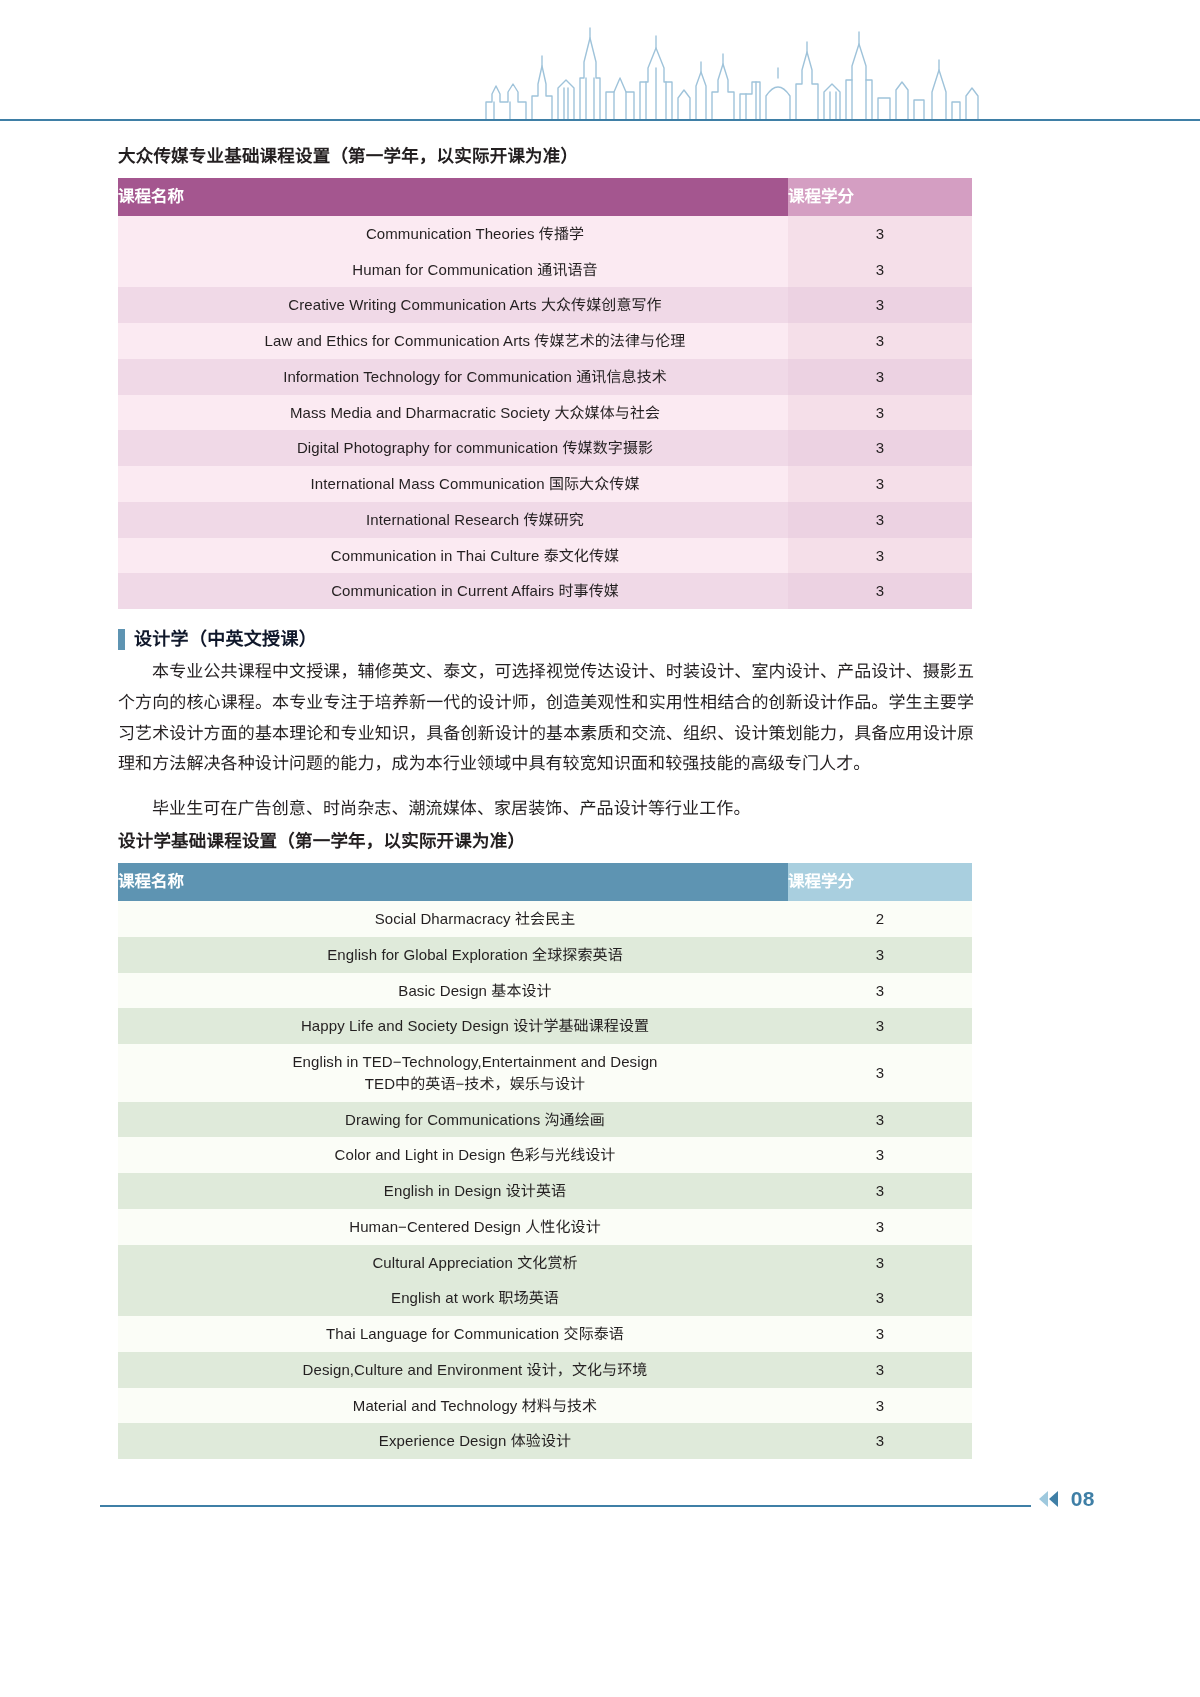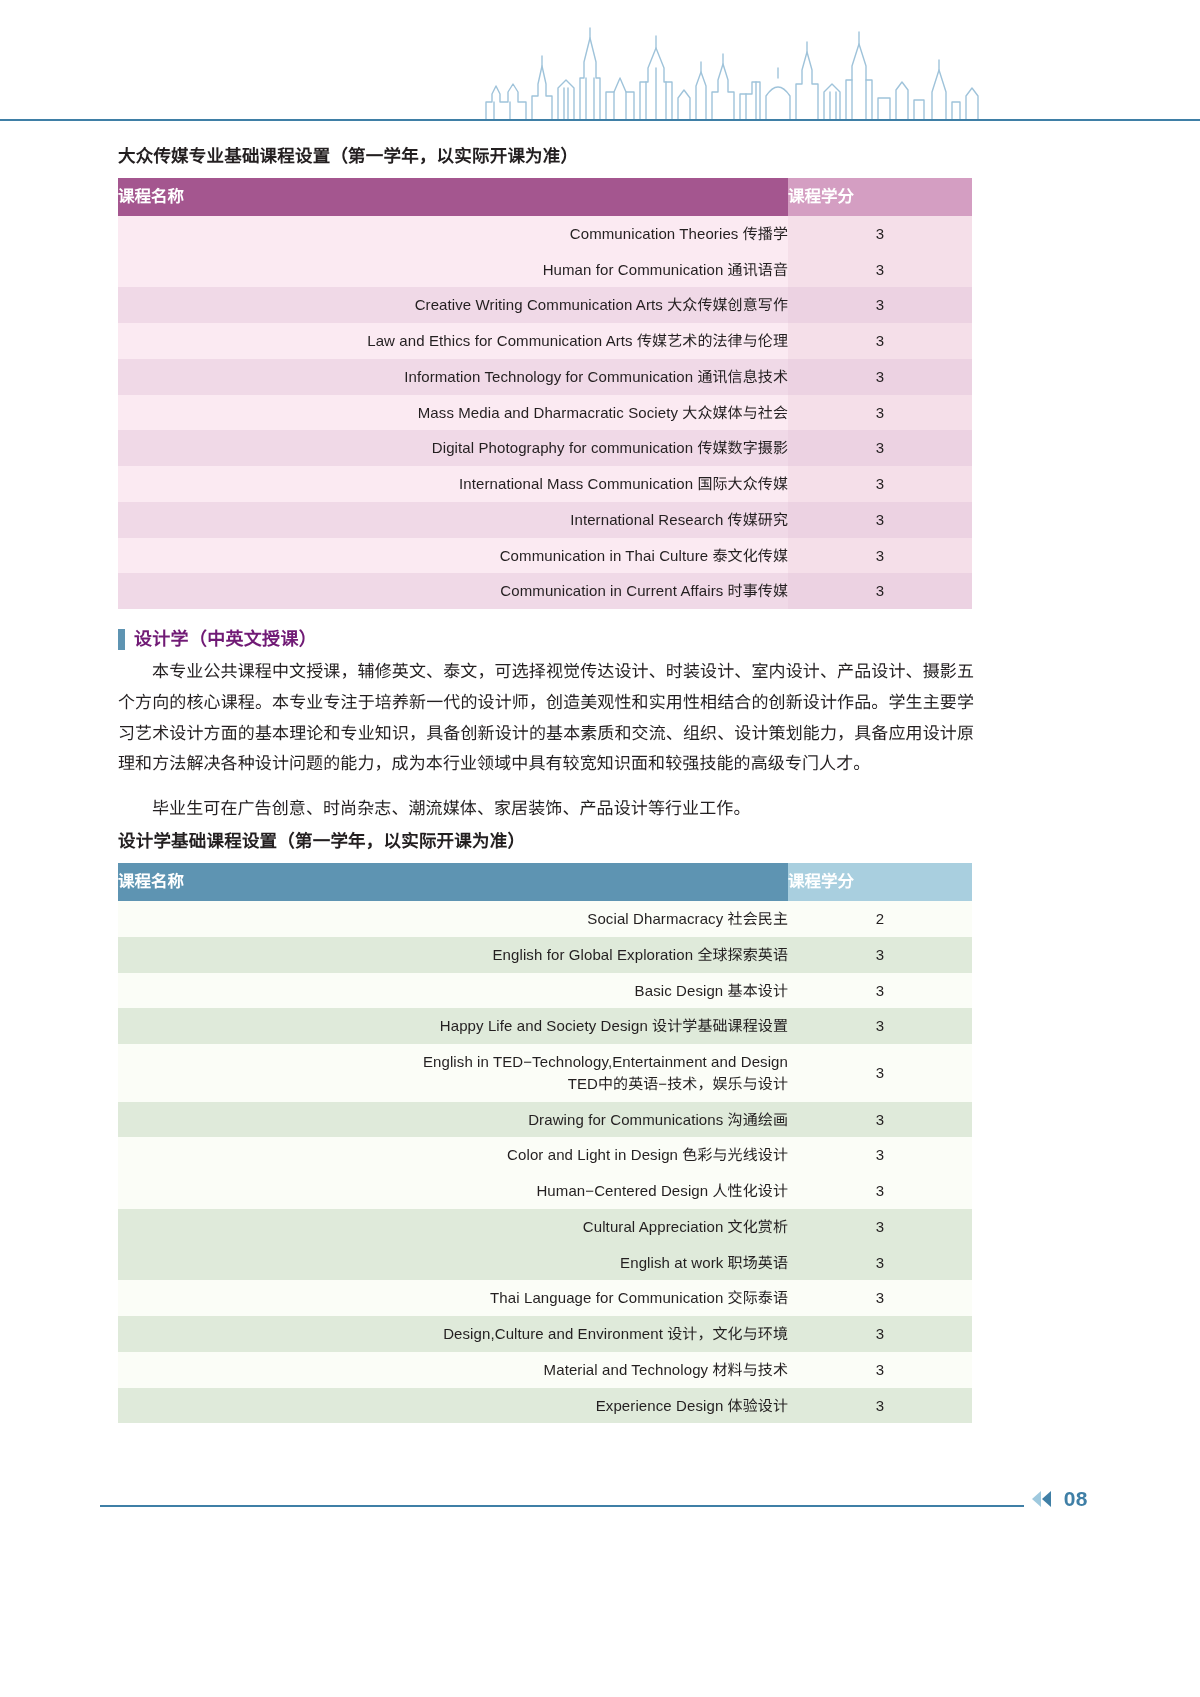--- a/index.html
+++ b/index.html
@@ -82,21 +82,21 @@
   }
   table.course-table td {
     font-size: 15px;
     padding: 7px 0 7px 0;
     line-height: 1.45;
     border: none;
     vertical-align: middle;
   }
   table.course-table td.name {
     padding-left: 44px;
-    text-align: right;
+    text-align: center;
     letter-spacing: 0.1px;
   }
   table.course-table td.credit {
     text-align: center;
   }
 
   
   .tbl-media th.h-name { background: #a4568f; }
   .tbl-media th.h-credit { background: #d49ec2; }
   .tbl-media tr.odd td.name { background: #fbeaf2; }
@@ -123,21 +123,21 @@
   .section-bar {
     width: 7px;
     height: 21px;
     background: #5e94b2;
     margin-right: 9px;
     flex: 0 0 auto;
   }
   .section-title {
     font-size: 18px;
     font-weight: bold;
-    color: #701a75;
+    color: #0f172a;
     line-height: 1.2;
     letter-spacing: 0.3px;
   }
 
   
   p.body-text {
     font-size: 17px;
     line-height: 1.82;
     margin: 4px 0 0 0;
     text-indent: 2em;
@@ -145,21 +145,21 @@
     color: #231f20;
     letter-spacing: 0.1px;
   }
   p.body-text.spaced { margin-top: 14px; }
 
   .caption-gap { margin-top: 6px; }
 
   
   .footer {
     position: absolute;
-    left: 0; right: 12px;
+    left: 0; right: 5px;
     bottom: 170px;
     height: 40px;
   }
   .footer-rule {
     position: absolute;
     left: 100px;
     right: 100px;
     top: 18px;
     height: 2px;
     background: #3f7fa6;
@@ -351,20 +351,24 @@
             <td class="credit">3</td>
           </tr>
         <tr class="even">
             <td class="name">Drawing for Communications 沟通绘画</td>
             <td class="credit">3</td>
           </tr>
         <tr class="odd">
             <td class="name">Color and Light in Design 色彩与光线设计</td>
             <td class="credit">3</td>
           </tr>
+        <tr class="even">
+            <td class="name">English in Design 设计英语</td>
+            <td class="credit">3</td>
+          </tr>
         <tr class="odd">
             <td class="name">Human−Centered Design 人性化设计</td>
             <td class="credit">3</td>
           </tr>
         <tr class="even">
             <td class="name">Cultural Appreciation 文化赏析</td>
             <td class="credit">3</td>
           </tr>
         <tr class="even">
             <td class="name">English at work 职场英语</td>

